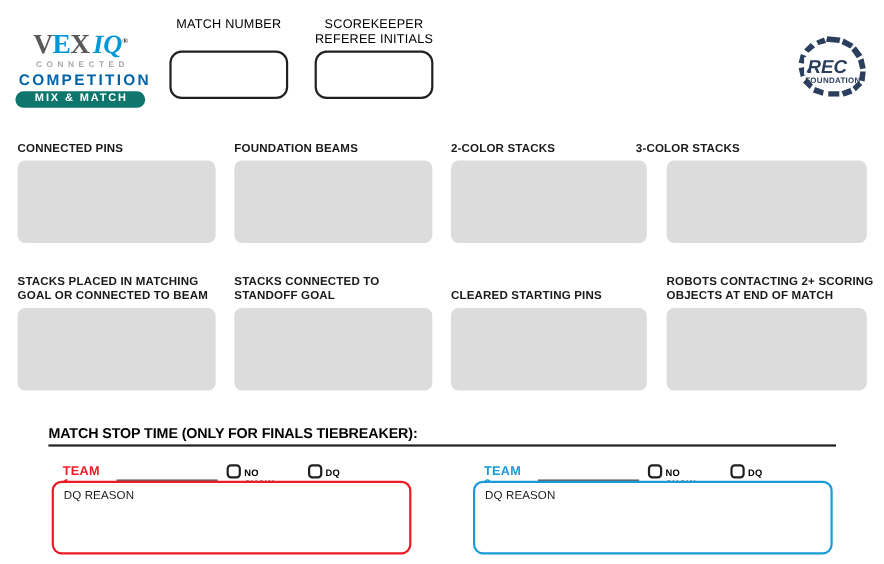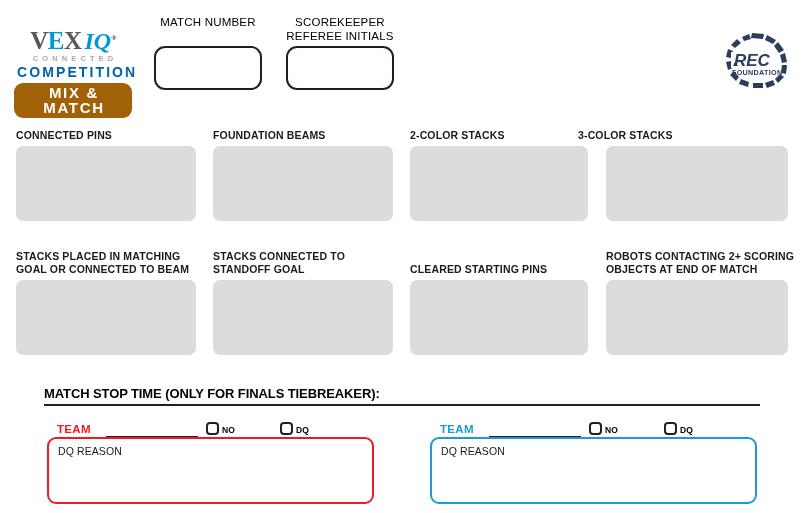--- a/index.html
+++ b/index.html
@@ -62,24 +62,24 @@
     font-family: "Liberation Sans", sans-serif;
     font-size: 14px;
     letter-spacing: 2.1px;
     color: #0062A8;
     font-weight: bold;
     margin-top: 1px;
     padding-left: 3px;
   }
   .vex-mixmatch {
     margin-top: 3px;
-    background: #a16207;
+    background: #0f766e;
     color: #ffffff;
     border-radius: 9px;
-    font-size: 15px;
+    font-size: 10px;
     font-weight: bold;
     letter-spacing: 1.7px;
     padding: 2px 0 3px 2px;
     line-height: 1;
   }
 
   .field-label-top {
     position: absolute;
     font-size: 11.5px;
     font-weight: normal;

